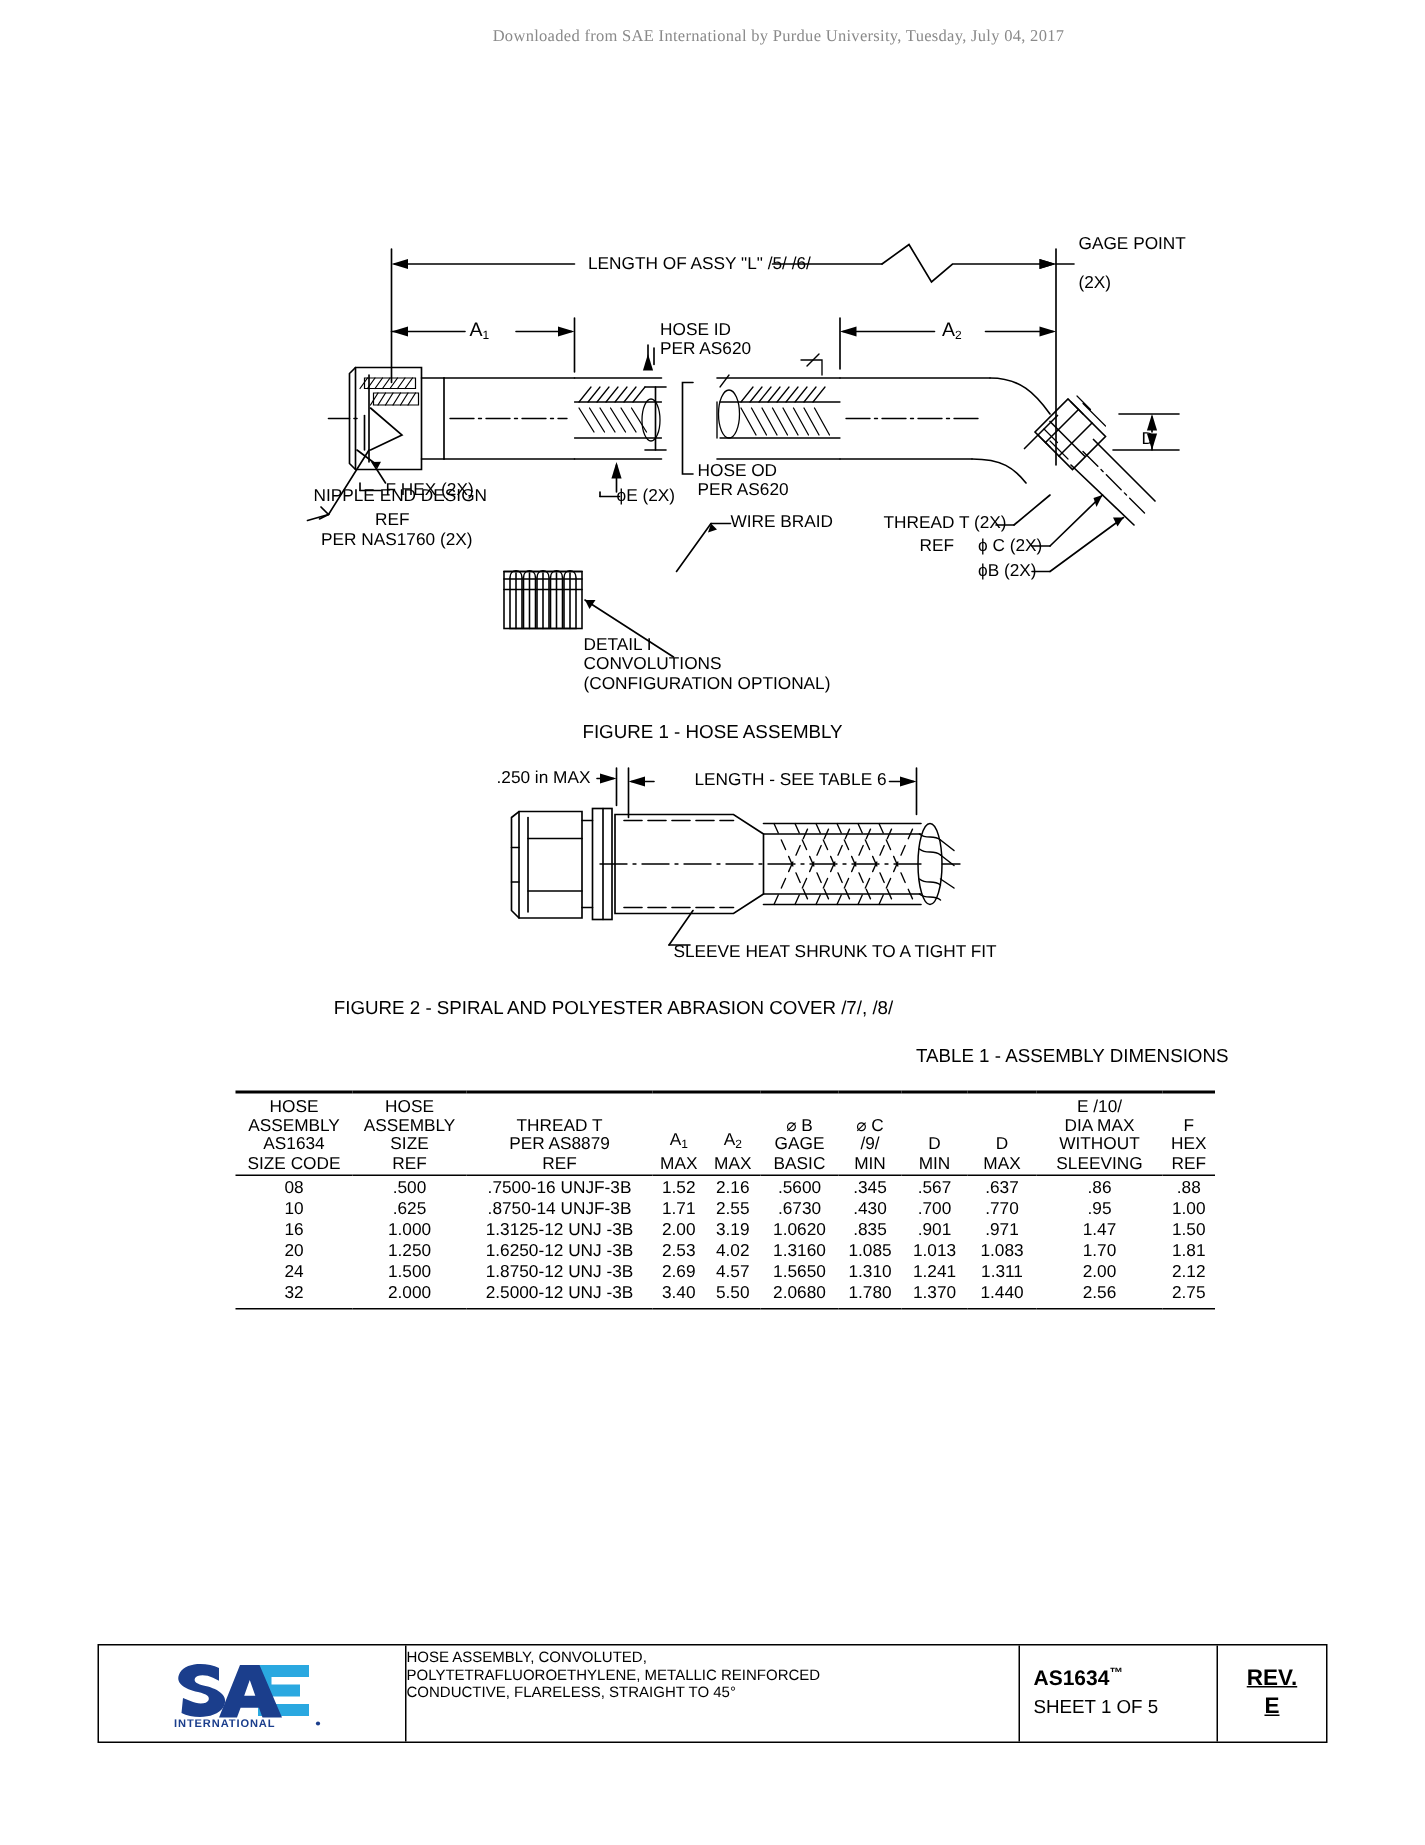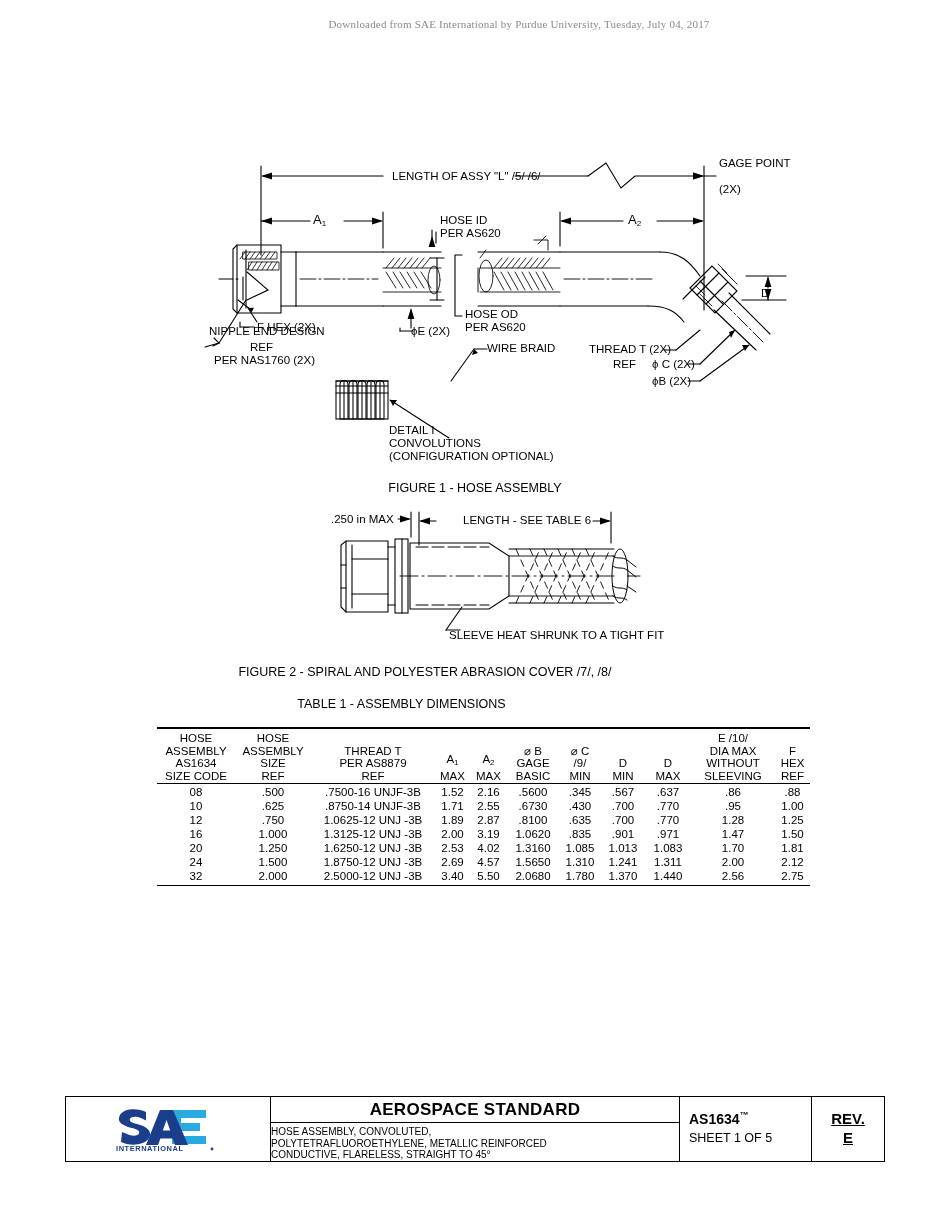--- a/index.html
+++ b/index.html
@@ -409,23 +409,23 @@
 
     <path d="M446,630 L462,607"></path>
     <path d="M446,630 L460,630"></path>
   </g>
 </svg>
 
 <div class="dtxt" style="left:331px; top:513px;">.250 in MAX</div>
 <div class="dtxt" style="left:443px; top:514px;margin-left:20px;">LENGTH - SEE TABLE 6</div>
 <div class="dtxt" style="left:449px; top:629px;">SLEEVE HEAT SHRUNK TO A TIGHT FIT</div>
 
-<div class="cap" style="left:16px; top:665px; width:818px;">FIGURE 2 - SPIRAL AND POLYESTER ABRASION COVER /7/, /8/</div>
-
-<div class="cap" style="left:0; top:697px; width:803px;">TABLE 1 - ASSEMBLY DIMENSIONS</div>
+<div class="cap" style="left:0; top:665px; width:818px;">FIGURE 2 - SPIRAL AND POLYESTER ABRASION COVER /7/, /8/</div>
+
+<div class="cap" style="left:16px; top:697px; width:803px;text-align:right;">TABLE 1 - ASSEMBLY DIMENSIONS</div>
 
 <div class="tbl-wrap">
   <table class="dims">
     <colgroup>
       <col style="width:78px">
         <col style="width:76px">
         <col style="width:124px">
       <col style="width:35px">
         <col style="width:37px">
         <col style="width:52px">
@@ -512,33 +512,20 @@
           <td>.625</td>
           <td class="thr">.8750-14 UNJF-3B</td>
           <td>1.71</td>
           <td>2.55</td>
           <td>.6730</td>
           <td>.430</td>
           <td>.700</td>
           <td>.770</td>
           <td>.95</td>
           <td>1.00</td>
-        </tr>
-        <tr>
-          <td>12</td>
-          <td>.750</td>
-          <td class="thr">1.0625-12 UNJ -3B</td>
-          <td>1.89</td>
-          <td>2.87</td>
-          <td>.8100</td>
-          <td>.635</td>
-          <td>.700</td>
-          <td>.770</td>
-          <td>1.28</td>
-          <td>1.25</td>
         </tr>
         <tr>
           <td>16</td>
           <td>1.000</td>
           <td class="thr">1.3125-12 UNJ -3B</td>
           <td>2.00</td>
           <td>3.19</td>
           <td>1.0620</td>
           <td>.835</td>
           <td>.901</td>
@@ -604,21 +591,20 @@
                               C22,30 16,30.5 11,28 L6,26 L5,36 C13,40 28,40 33,32
                               C37,25 30,20 21,18 C15,16.7 13,15 14,12.8 C15,10.5 21,10 26,12.5 L30,14.5 Z"></path>
 
       <path fill="#1b3e8c" d="M44,4 L57,4 L72,39 L59,39 L56.6,32.5 L44.4,32.5 L42,39 L30,39 Z
                               M50.5,14 L46.8,24.5 L54.2,24.5 Z"></path>
       <text x="0" y="45" font-family="Liberation Sans, sans-serif" font-size="7.4" font-weight="bold" fill="#1b3e8c" letter-spacing="0.6">INTERNATIONAL</text>
       <circle cx="96" cy="43" r="1.4" fill="#1b3e8c"></circle>
     </svg>
   </div>
   <div class="tb-main">
-    <div class="tb-main-top">AEROSPACE STANDARD</div>
     <div class="tb-main-bot">
       <div>HOSE ASSEMBLY, CONVOLUTED,</div>
       <div>POLYTETRAFLUOROETHYLENE, METALLIC REINFORCED</div>
       <div>CONDUCTIVE, FLARELESS, STRAIGHT TO 45°</div>
     </div>
   </div>
   <div class="tb-doc">
     <div class="docnum"><span>AS1634</span><span class="tm">™</span></div>
     <div class="sheet">SHEET 1 OF 5</div>
   </div>

